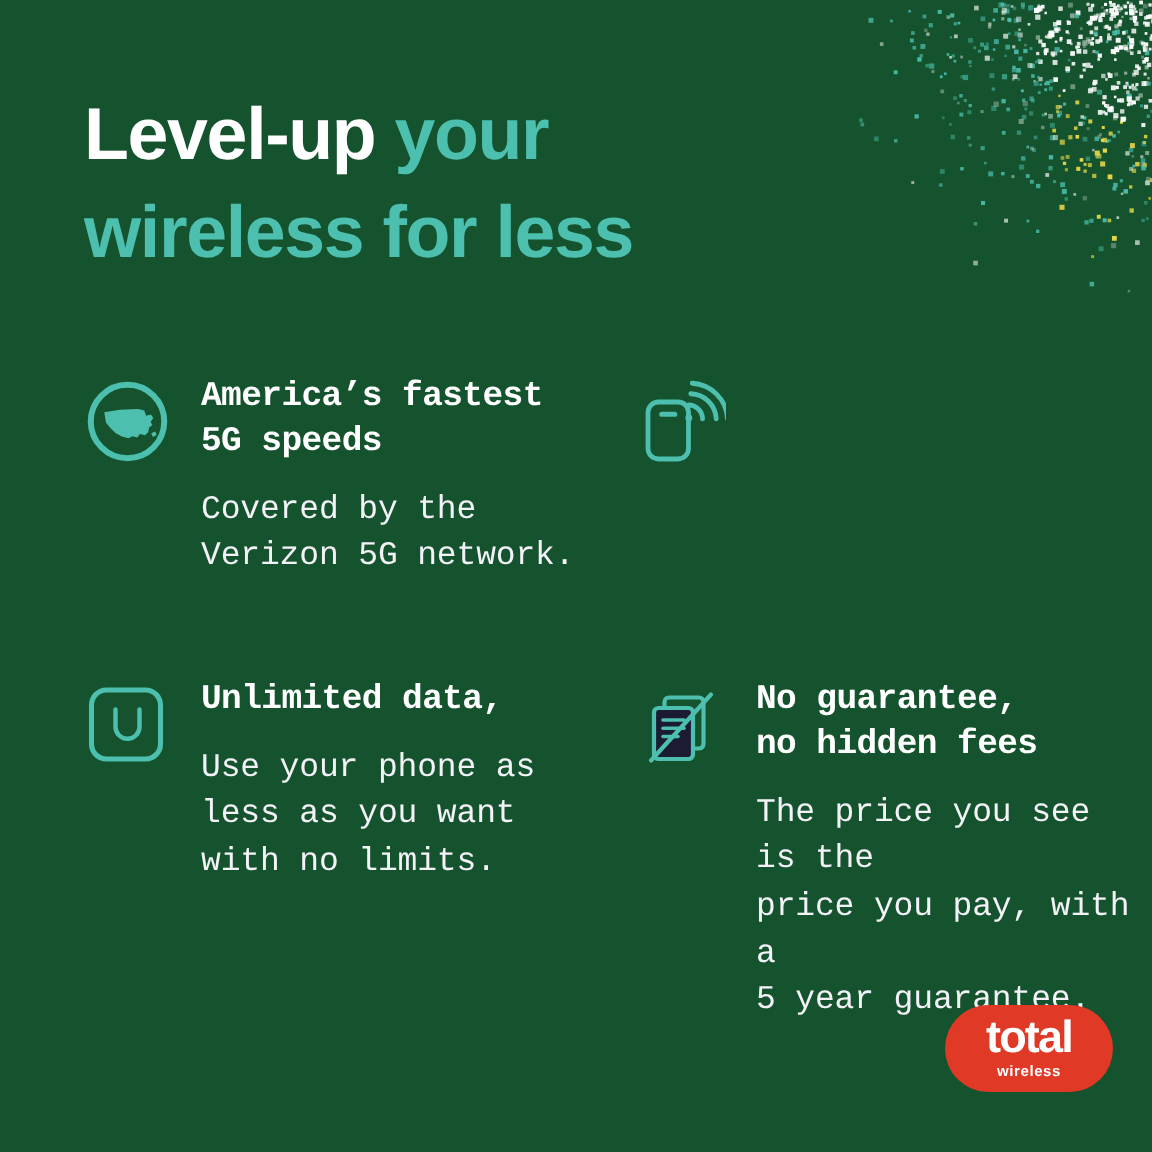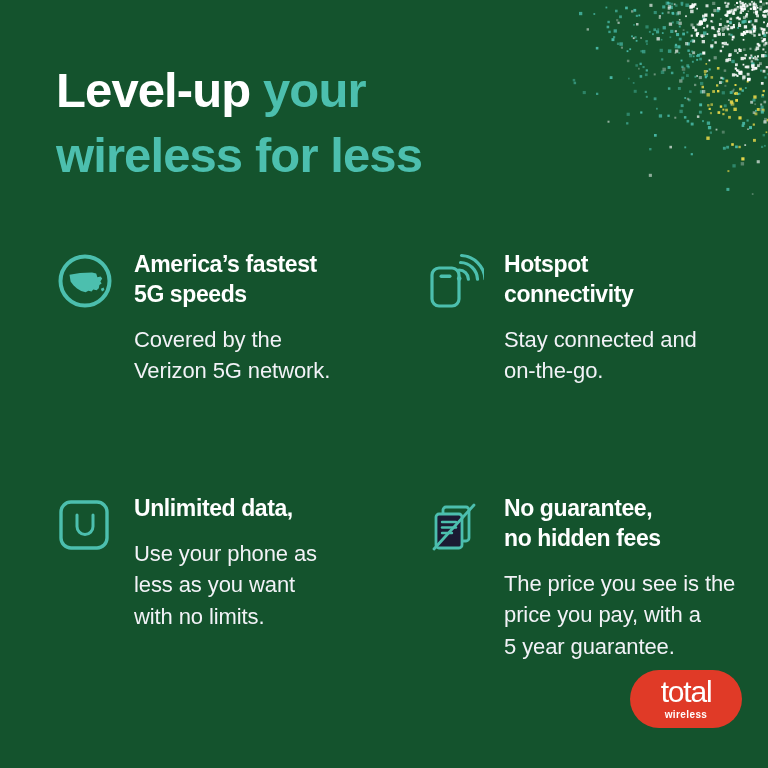--- a/index.html
+++ b/index.html
@@ -40,21 +40,22 @@
   #headline .accent { color:#4cbfae; }
 
   
   #features {
     position:absolute;
     left:56px; top:248px;
     width:700px;
     display:grid;
     grid-template-columns:370px 330px;
     grid-template-rows:auto auto;
-    row-gap:106px;
+    row-gap:64px;
+    font-family:Liberation Mono, monospace;
   }
 
   .feature { display:flex; align-items:flex-start; }
 
   .feature-icon {
     width:58px; height:58px;
     flex:0 0 58px;
     margin-right:20px;
     margin-top:4px;
   }
@@ -85,21 +86,21 @@
     width:112px; height:58px;
     background:#e03a27;
     border-radius:29px;
     display:flex;
     flex-direction:column;
     align-items:center;
     justify-content:center;
   }
   #logo-word {
     font-size:30px;
-    font-weight:normal;
+    font-weight:bold;
     color:#ffffff;
     letter-spacing:-1.2px;
     line-height:1;
     margin-top:-1px;
   }
   #logo-sub {
     font-size:10px;
     font-weight:bold;
     color:#ffffff;
     letter-spacing:0.4px;
@@ -699,30 +700,20 @@
       <div class="feature-icon">
         <svg viewBox="0 0 58 58">
           <rect x="6" y="16" width="27" height="38" rx="7" ry="7" fill="none" stroke="#4cbfae" stroke-width="3.2"></rect>
           <rect x="13.5" y="22.5" width="12" height="3.4" rx="1.7" fill="#4cbfae"></rect>
           <path d="M33 18 A9.5 9.5 0 0 1 42.4 27.2" fill="none" stroke="#4cbfae" stroke-width="3.2" stroke-linecap="round"></path>
           <path d="M34.5 10.5 A17.5 17.5 0 0 1 51.5 27.2" fill="none" stroke="#4cbfae" stroke-width="3.2" stroke-linecap="round"></path>
           <path d="M35.5 3.5 A25 25 0 0 1 59 27" fill="none" stroke="#4cbfae" stroke-width="3.2" stroke-linecap="round"></path>
           <circle cx="33.2" cy="26.6" r="2.3" fill="#4cbfae"></circle>
         </svg>
       </div>
-      <div class="feature-body">
-        <div class="feature-title">
-          <span>Hotspot</span><br>
-          <span>connectivity</span>
-        </div>
-        <div class="feature-desc">
-          <span>Stay connected and</span><br>
-          <span>on-the-go.</span>
-        </div>
-      </div>
     </div>
 
     <div class="feature">
       <div class="feature-icon">
         <svg viewBox="0 0 58 58">
           <rect x="5" y="6" width="46" height="46" rx="10" ry="10" fill="none" stroke="#4cbfae" stroke-width="3.4"></rect>
           <path d="M21 19 L21 30.5 A8 8 0 0 0 37 30.5 L37 19" fill="none" stroke="#4cbfae" stroke-width="3" stroke-linecap="round"></path>
         </svg>
       </div>
       <div class="feature-body">

